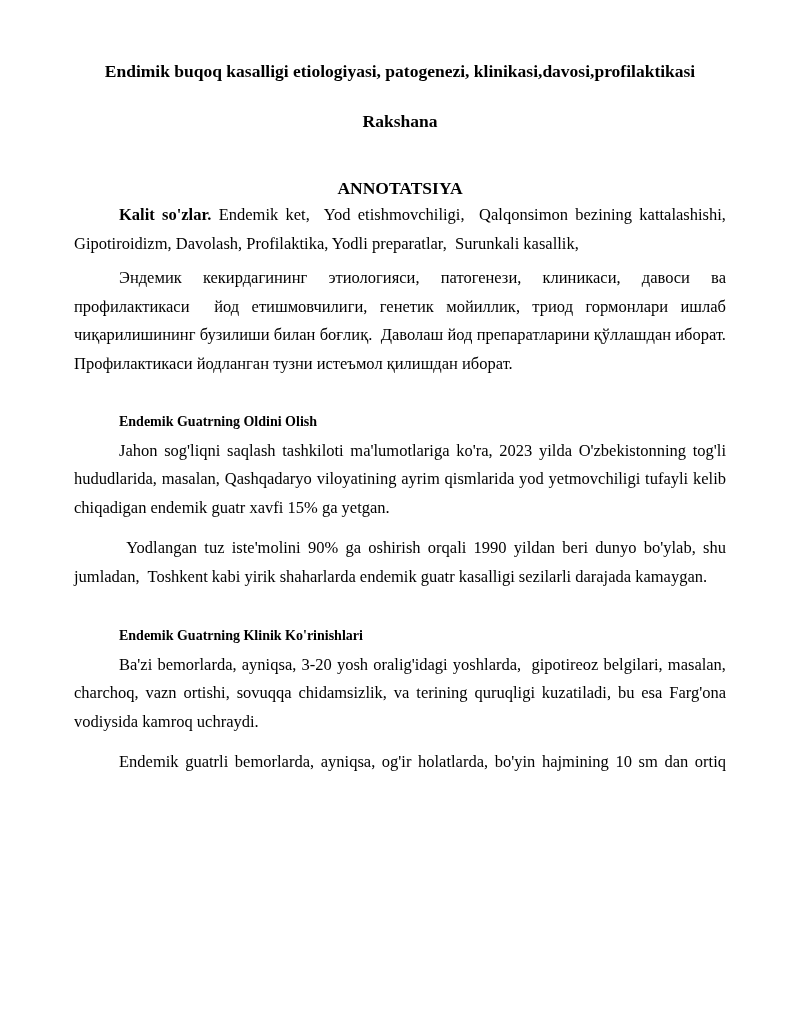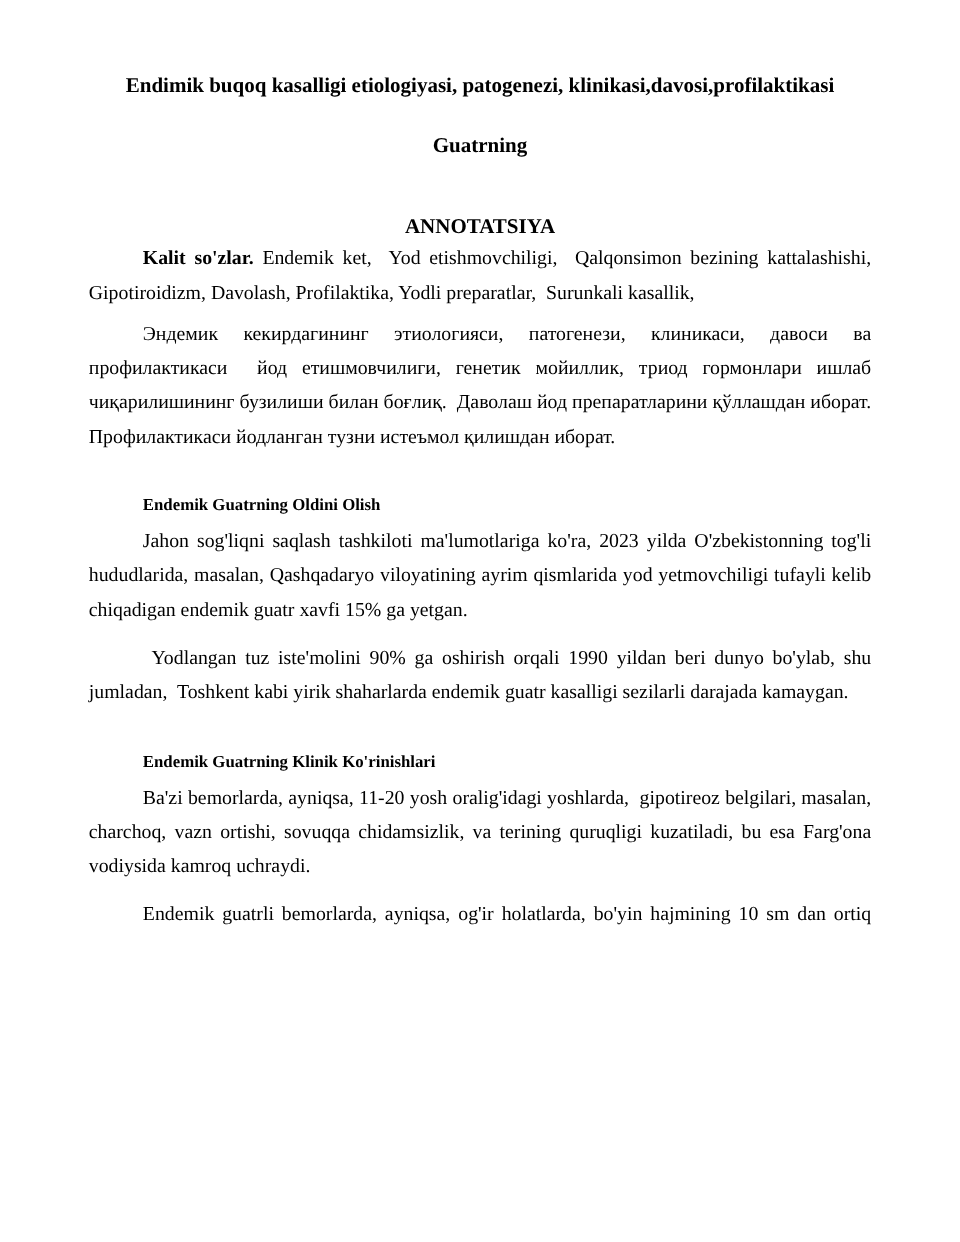--- a/index.html
+++ b/index.html
@@ -61,34 +61,34 @@
   .mt-sm    { margin-top: 12px; }
   .bold-lead { font-weight: bold; }
 </style>
 </head>
 <body>
 
 <div class="page">
 
   <p class="doc-title">Endimik buqoq kasalligi etiologiyasi, patogenezi, klinikasi,davosi,profilaktikasi</p>
 
-  <p class="author-line">Guatrning</p>
+  <p class="author-line">Rakshana</p>
 
   <p class="annot-heading">ANNOTATSIYA</p>
 
   <p class="para"><span class="bold-lead">Kalit so'zlar.</span><span> Endemik ket,  Yod etishmovchiligi,  Qalqonsimon bezining kattalashishi,  Gipotiroidizm, Davolash, Profilaktika, Yodli preparatlar,  Surunkali kasallik,</span></p>
 
   <p class="para mt-annot">Эндемик кекирдагининг этиологияси, патогенези, клиникаси, давоси ва профилактикаси  йод етишмовчилиги, генетик мойиллик, триод гормонлари ишлаб чиқарилишининг бузилиши билан боғлиқ.  Даволаш йод препаратларини қўллашдан иборат.  Профилактикаси йодланган тузни истеъмол қилишдан иборат.</p>
 
   <p class="s-heading mt-lg">Endemik Guatrning Oldini Olish</p>
 
   <p class="para">Jahon sog'liqni saqlash tashkiloti ma'lumotlariga ko'ra, 2023 yilda O'zbekistonning tog'li hududlarida, masalan, Qashqadaryo viloyatining ayrim qismlarida yod yetmovchiligi tufayli kelib chiqadigan endemik guatr xavfi 15% ga yetgan.</p>
 
   <p class="para mt-sm"> Yodlangan tuz iste'molini 90% ga oshirish orqali 1990 yildan beri dunyo bo'ylab, shu jumladan,  Toshkent kabi yirik shaharlarda endemik guatr kasalligi sezilarli darajada kamaygan.</p>
 
 
   <p class="s-heading mt-md">Endemik Guatrning Klinik Ko'rinishlari</p>
 
-  <p class="para">Ba'zi bemorlarda, ayniqsa, 11-20 yosh oralig'idagi yoshlarda,  gipotireoz belgilari, masalan, charchoq, vazn ortishi, sovuqqa chidamsizlik, va terining quruqligi kuzatiladi, bu esa Farg'ona vodiysida kamroq uchraydi.</p>
+  <p class="para">Ba'zi bemorlarda, ayniqsa, 3-20 yosh oralig'idagi yoshlarda,  gipotireoz belgilari, masalan, charchoq, vazn ortishi, sovuqqa chidamsizlik, va terining quruqligi kuzatiladi, bu esa Farg'ona vodiysida kamroq uchraydi.</p>
 
   <p class="para mt-sm">Endemik guatrli bemorlarda, ayniqsa, og'ir holatlarda, bo'yin hajmining 10 sm dan ortiq kattalashishi, bo'yin tomirlarining siqilishi,  nafas olishning qiyinlashuvi va hattoki ovozning o'zgarishi kabi jiddiy asoratlar kuzatilishi mumkin, bu esa Samarqand viloyatida ham uchraydi.</p>
 
 </div>
 
 </body></html>

